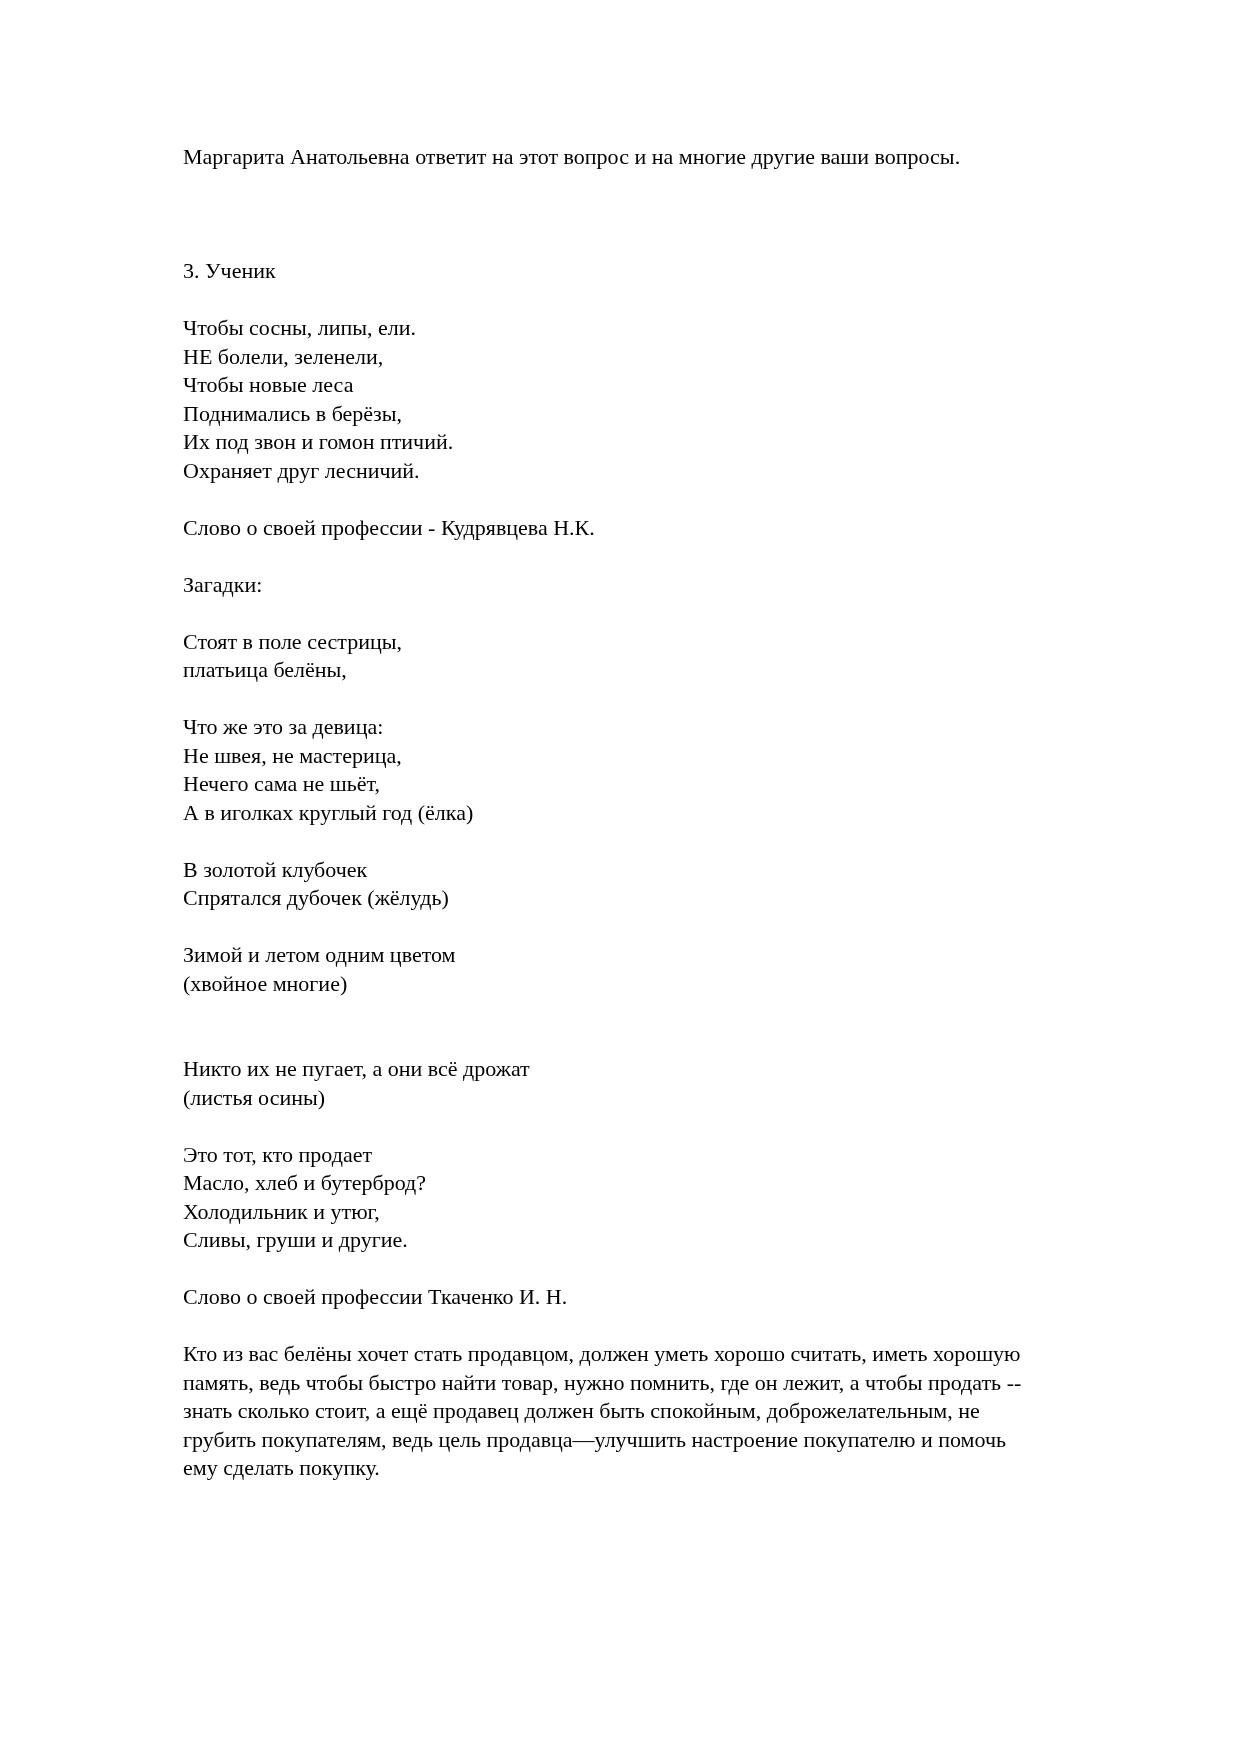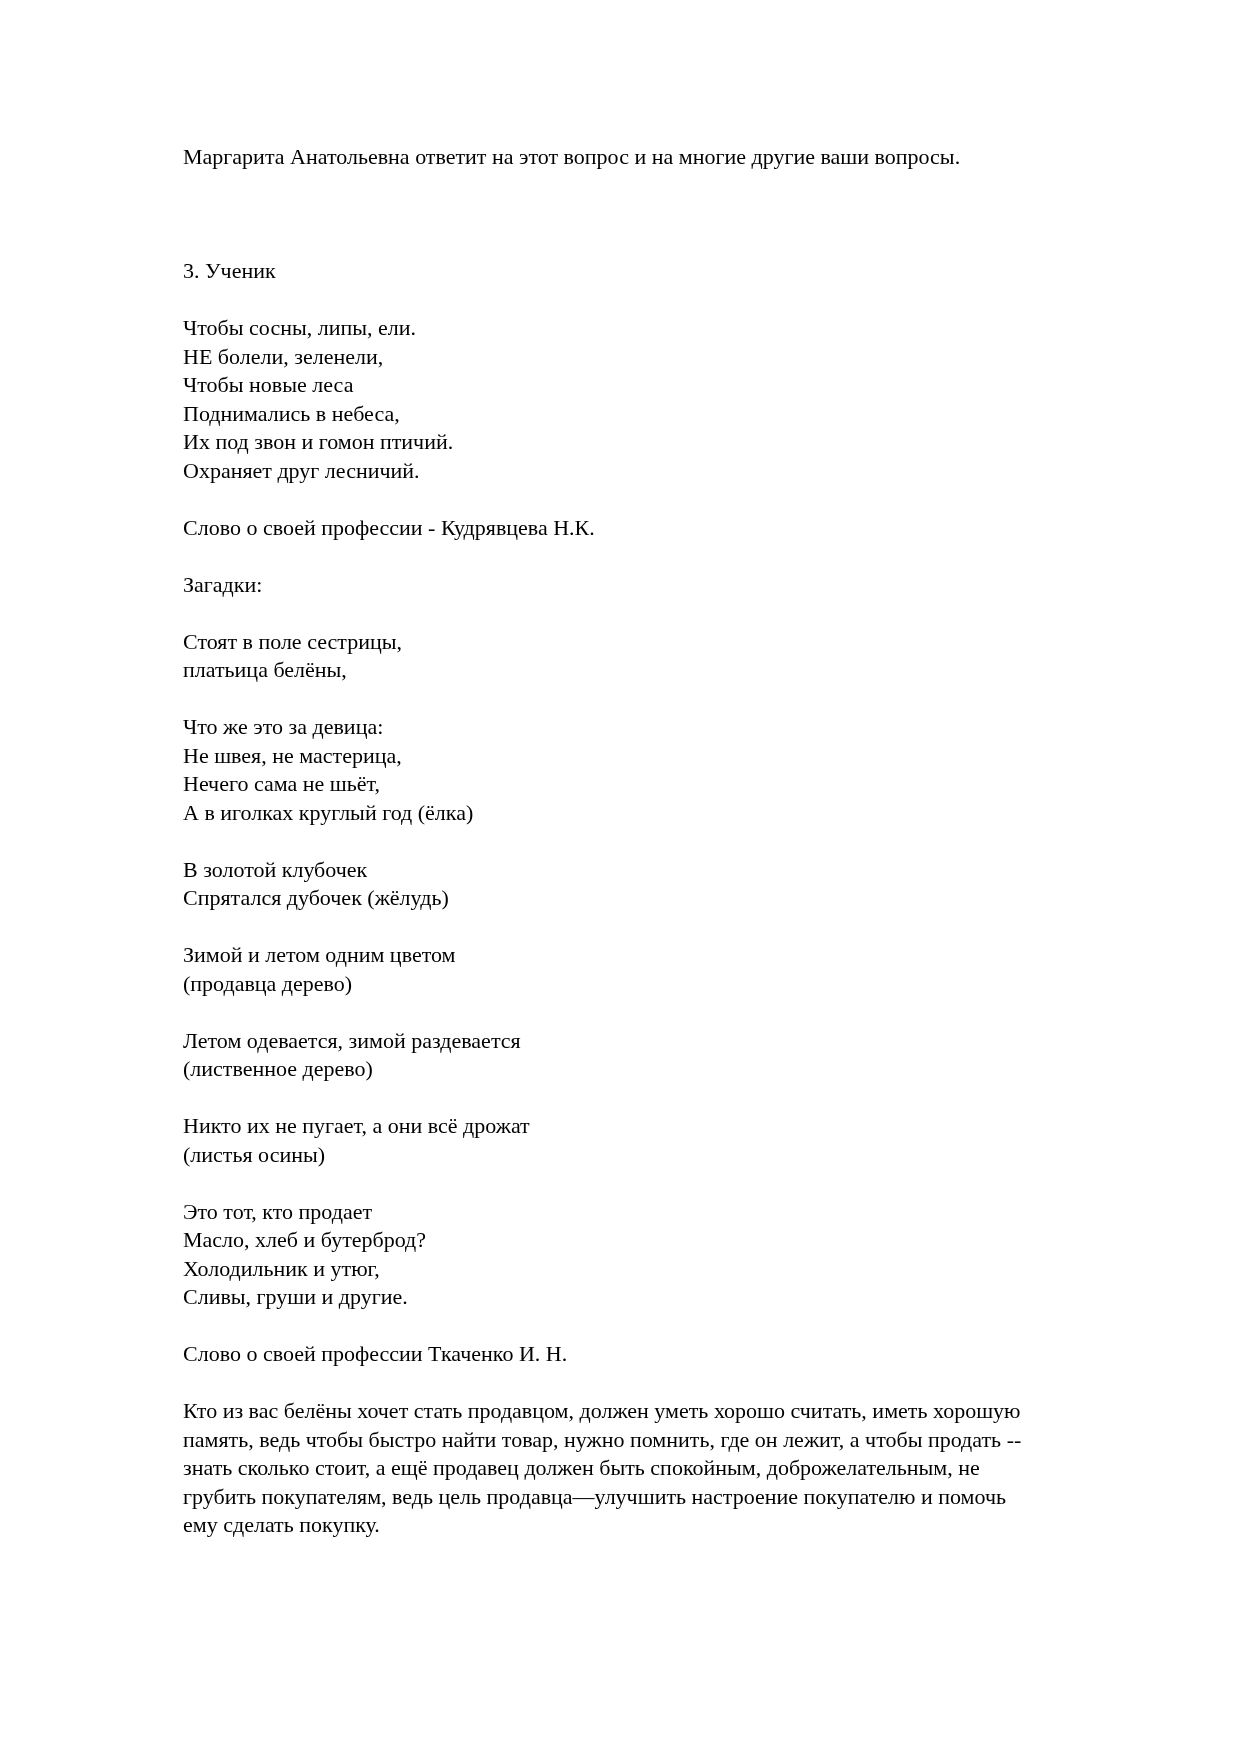--- a/index.html
+++ b/index.html
@@ -48,21 +48,21 @@
       <div class="blank-line"></div>
       <div class="blank-line"></div>
       <div class="block">
         <div class="line">3. Ученик</div>
       </div>
       <div class="blank-line"></div>
       <div class="block">
         <div class="line">Чтобы сосны, липы, ели.</div>
         <div class="line">НЕ болели, зеленели,</div>
         <div class="line">Чтобы новые леса</div>
-        <div class="line">Поднимались в небеса,</div>
+        <div class="line">Поднимались в берёзы,</div>
         <div class="line">Их под звон и гомон птичий.</div>
         <div class="line">Охраняет друг лесничий.</div>
       </div>
       <div class="blank-line"></div>
       <div class="block">
         <div class="line">Слово о своей профессии - Кудрявцева Н.К.</div>
       </div>
       <div class="blank-line"></div>
       <div class="block">
         <div class="line">Загадки:</div>
@@ -80,27 +80,23 @@
         <div class="line">А в иголках круглый год (ёлка)</div>
       </div>
       <div class="blank-line"></div>
       <div class="block">
         <div class="line">В золотой клубочек</div>
         <div class="line">Спрятался дубочек (жёлудь)</div>
       </div>
       <div class="blank-line"></div>
       <div class="block">
         <div class="line">Зимой и летом одним цветом</div>
-        <div class="line">(продавца дерево)</div>
+        <div class="line">(хвойное многие)</div>
       </div>
       <div class="blank-line"></div>
-      <div class="block">
-        <div class="line">Летом одевается, зимой раздевается</div>
-        <div class="line">(лиственное дерево)</div>
-      </div>
       <div class="blank-line"></div>
       <div class="block">
         <div class="line">Никто их не пугает, а они всё дрожат</div>
         <div class="line">(листья осины)</div>
       </div>
       <div class="blank-line"></div>
       <div class="block">
         <div class="line">Это тот, кто продает</div>
         <div class="line">Масло, хлеб и бутерброд?</div>
         <div class="line">Холодильник и утюг,</div>

